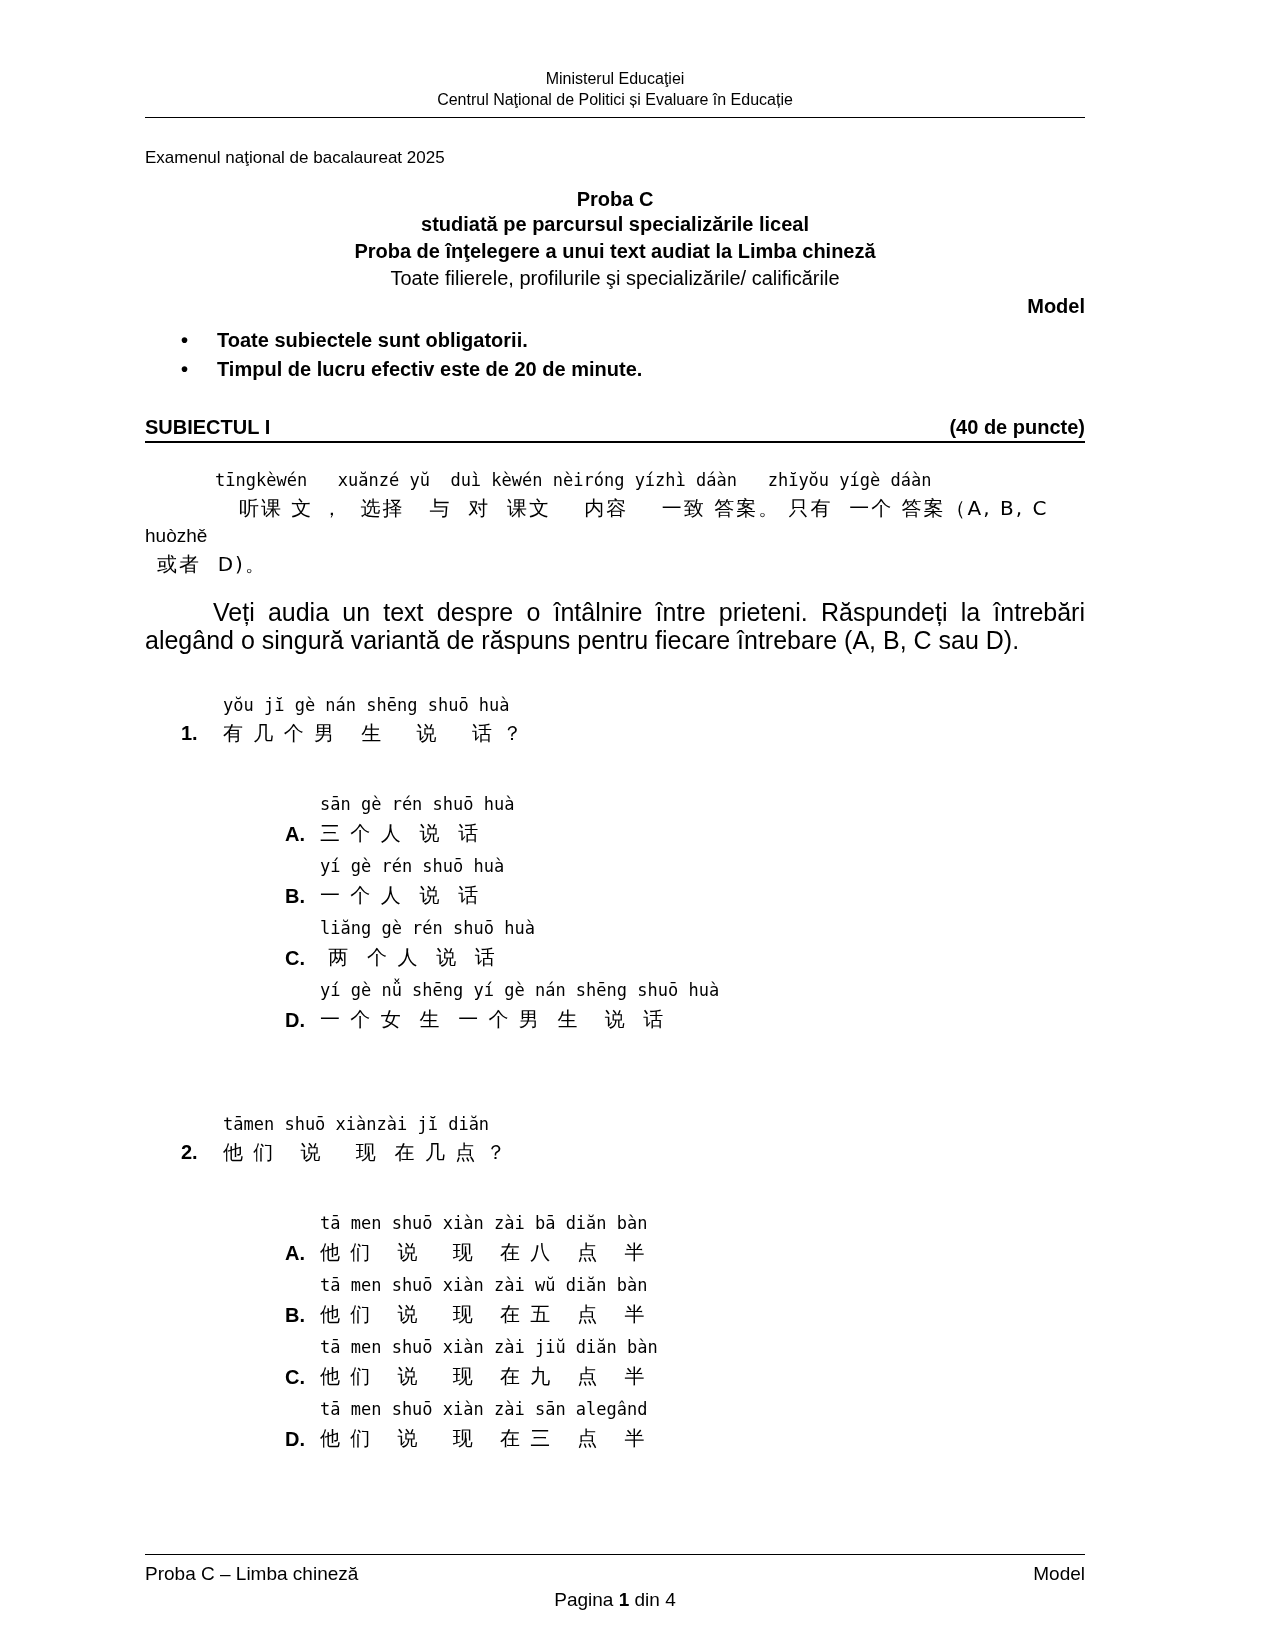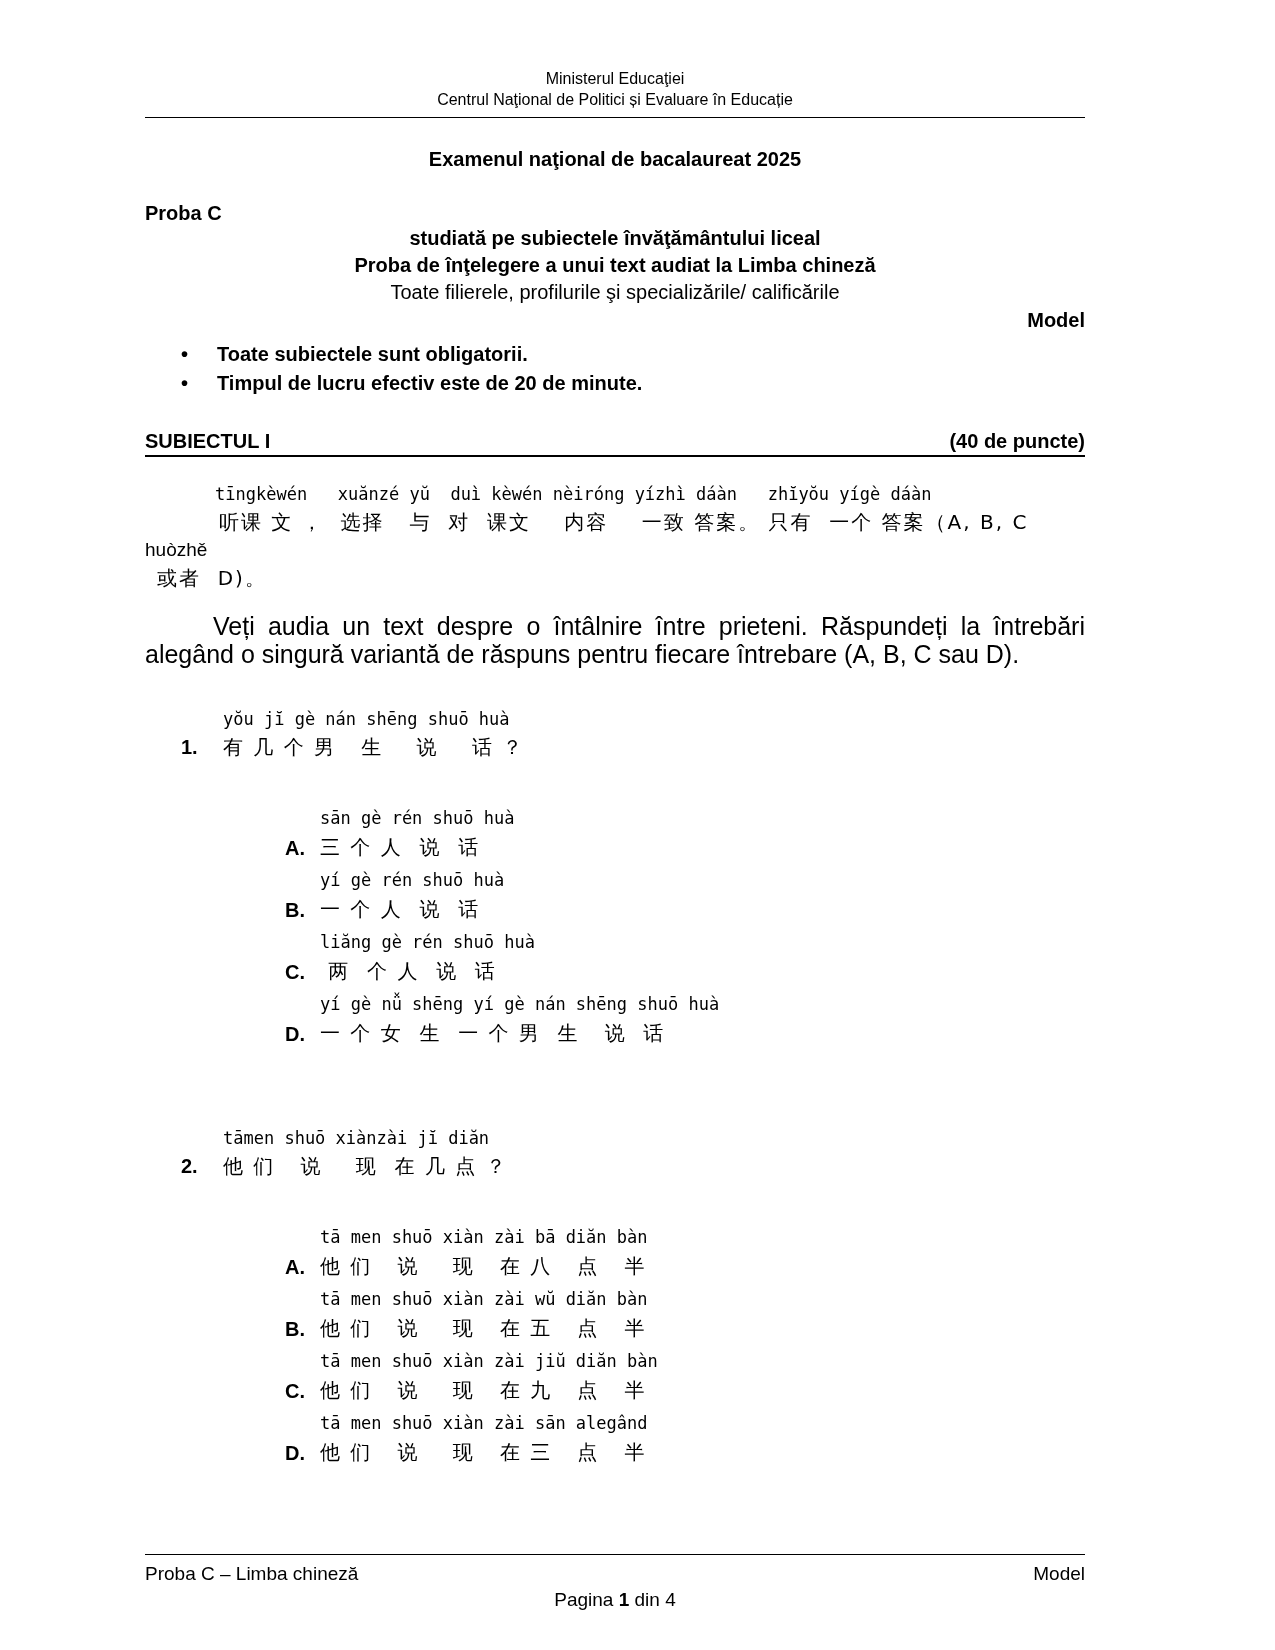--- a/index.html
+++ b/index.html
@@ -17,22 +17,22 @@
     padding: 68px 190px 0 145px; 
   }
   
   .doc-header { text-align: center; font-size: 16px; line-height: 21px; }
   .header-rule {
     border: none;
     border-top: 1.5px solid #000;
     margin-top: 7px;
   }
   
-  .exam-title { margin-top: 30px; text-align: center; font-weight: bold; font-size: 20px; }
-  .proba-title { margin-top: 31px; font-weight: bold; font-size: 20px; }
+  .exam-title { margin-top: 30px; text-align: left; font-weight: normal; font-size: 17px; }
+  .proba-title { margin-top: 20px; text-align: center; font-weight: bold; font-size: 20px; }
   .subtitle { text-align: center; font-weight: bold; font-size: 20px; line-height: 27px; }
   .subtitle.regular { font-weight: normal; }
   .model-label { text-align: right; font-weight: bold; font-size: 20px; margin-top: 3px; }
   
   .bullet-list { margin-top: 8px; }
   .bullet-item { display: flex; font-weight: bold; font-size: 20px; line-height: 29px; }
   .bullet-marker { width: 36px; padding-left: 36px; box-sizing: content-box; }
   
   .subject-header {
     margin-top: 32px;
@@ -52,21 +52,21 @@
   }
   .hanzi {
     font-family: "DejaVu Sans", sans-serif;
     font-size: 20px;
     white-space: pre-wrap;
     letter-spacing: 2px;
     line-height: 28px;
   }
   .intro-block { margin-top: 24px; font-size: 19px; }
   .intro-pinyin-1 { margin-left: 70px; }
-  .intro-hanzi-1 { margin-left: 74px; }
+  .intro-hanzi-1 { margin-left: 94px; }
   .intro-pinyin-2 { font-family: "Liberation Sans", sans-serif; font-size: 19px; line-height: 28px; }
   .intro-hanzi-2 { margin-left: 12px; }
   
   .instructions {
     margin-top: 20px;
     font-size: 25px;
     line-height: 28px;
     text-align: justify;
     text-indent: 68px;
   }
@@ -106,21 +106,21 @@
   <div class="content">
 
     <div class="doc-header">
       <div>Ministerul Educaţiei</div>
       <div>Centrul Naţional de Politici și Evaluare în Educație</div>
     </div>
     <hr class="header-rule">
 
     <div class="exam-title">Examenul naţional de bacalaureat 2025</div>
     <div class="proba-title">Proba C</div>
-    <div class="subtitle">studiată pe subiectele învăţământului liceal</div>
+    <div class="subtitle">studiată pe parcursul specializările liceal</div>
     <div class="subtitle">Proba de înţelegere a unui text audiat la Limba chineză</div>
     <div class="subtitle regular">Toate filierele, profilurile şi specializările/ calificările</div>
     <div class="model-label">Model</div>
 
     <div class="bullet-list">
       <div class="bullet-item">
         <span class="bullet-marker">•</span>
         <span>Toate subiectele sunt obligatorii.</span>
       </div>
       <div class="bullet-item">

